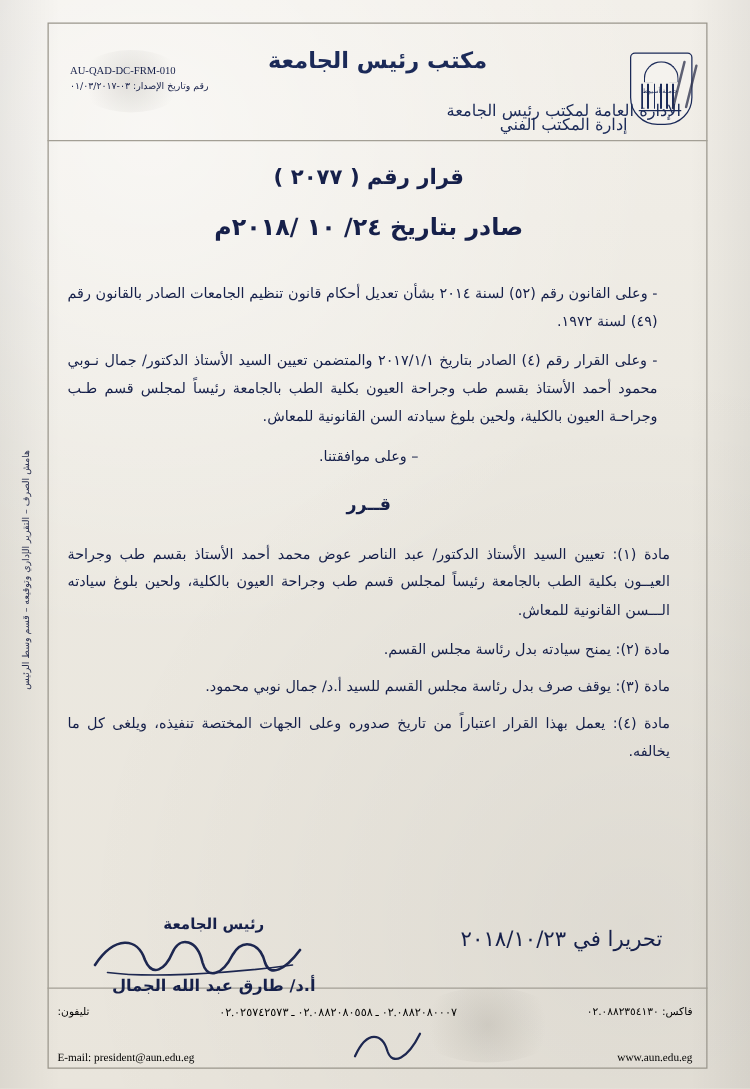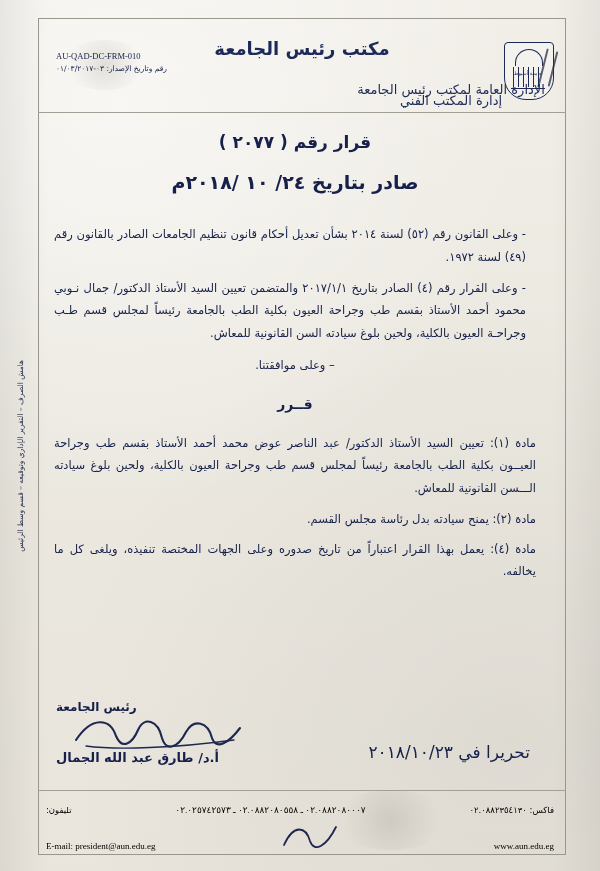--- a/index.html
+++ b/index.html
@@ -125,21 +125,21 @@
   }
   .qarrara{
     text-align:center;font-size:14px;font-weight:bold;
     letter-spacing:6px;margin:6px 0 14px;
   }
   .art{margin:0 0 9px;}
   .art.tight{margin-bottom:7px;}
 
   
   .sig{
-    position:absolute;left:56px;top:700px;width:230px;text-align:left;
+    position:absolute;left:56px;top:732px;width:230px;text-align:center;
     color:#16204a;
   }
   .sig-title{font-size:12px;font-weight:bold;}
   .sig-scribble{
     position:relative;height:34px;margin:2px 0 0;
   }
   .sig-scribble svg{position:absolute;left:10px;top:-6px;}
   .sig-name{font-size:13px;font-weight:bold;}
   .date-right{
     position:absolute;right:70px;top:742px;font-size:17px;color:#16204a;
@@ -216,20 +216,21 @@
 
     <div class="clause">- وعلى القانون رقم (٥٢) لسنة ٢٠١٤ بشأن تعديل أحكام قانون تنظيم الجامعات الصادر بالقانون رقم (٤٩) لسنة ١٩٧٢.</div>
     <div class="clause">- وعلى القرار رقم (٤) الصادر بتاريخ ٢٠١٧/١/١ والمتضمن تعيين السيد الأستاذ الدكتور/ جمال نـوبي محمود أحمد الأستاذ بقسم طب وجراحة العيون بكلية الطب بالجامعة رئيساً لمجلس قسم طـب وجراحـة العيون بالكلية، ولحين بلوغ سيادته السن القانونية للمعاش.</div>
 
     <div class="approve">– وعلى موافقتنا.</div>
 
     <div class="qarrara">قــرر</div>
 
     <div class="art">مادة (١): تعيين السيد الأستاذ الدكتور/ عبد الناصر عوض محمد أحمد الأستاذ بقسم طب وجراحة العيــون بكلية الطب بالجامعة رئيساً لمجلس قسم طب وجراحة العيون بالكلية، ولحين بلوغ سيادته الـــسن القانونية للمعاش.</div>
     <div class="art tight">مادة (٢): يمنح سيادته بدل رئاسة مجلس القسم.</div>
+    <div class="art tight">مادة (٣): يوقف صرف بدل رئاسة مجلس القسم للسيد أ.د/ جمال نوبي محمود.</div>
     <div class="art">مادة (٤): يعمل بهذا القرار اعتباراً من تاريخ صدوره وعلى الجهات المختصة تنفيذه، ويلغى كل ما يخالفه.</div>
   </div>
 
   <div class="side-note">هامش الصرف – التقرير الإداري وتوقيعه – قسم وسط الرئيس</div>
 
   <div class="date-right">تحريرا في ٢٠١٨/١٠/٢٣</div>
 
   <div class="sig">
     <div class="sig-title">رئيس الجامعة</div>
     <div class="sig-scribble">

